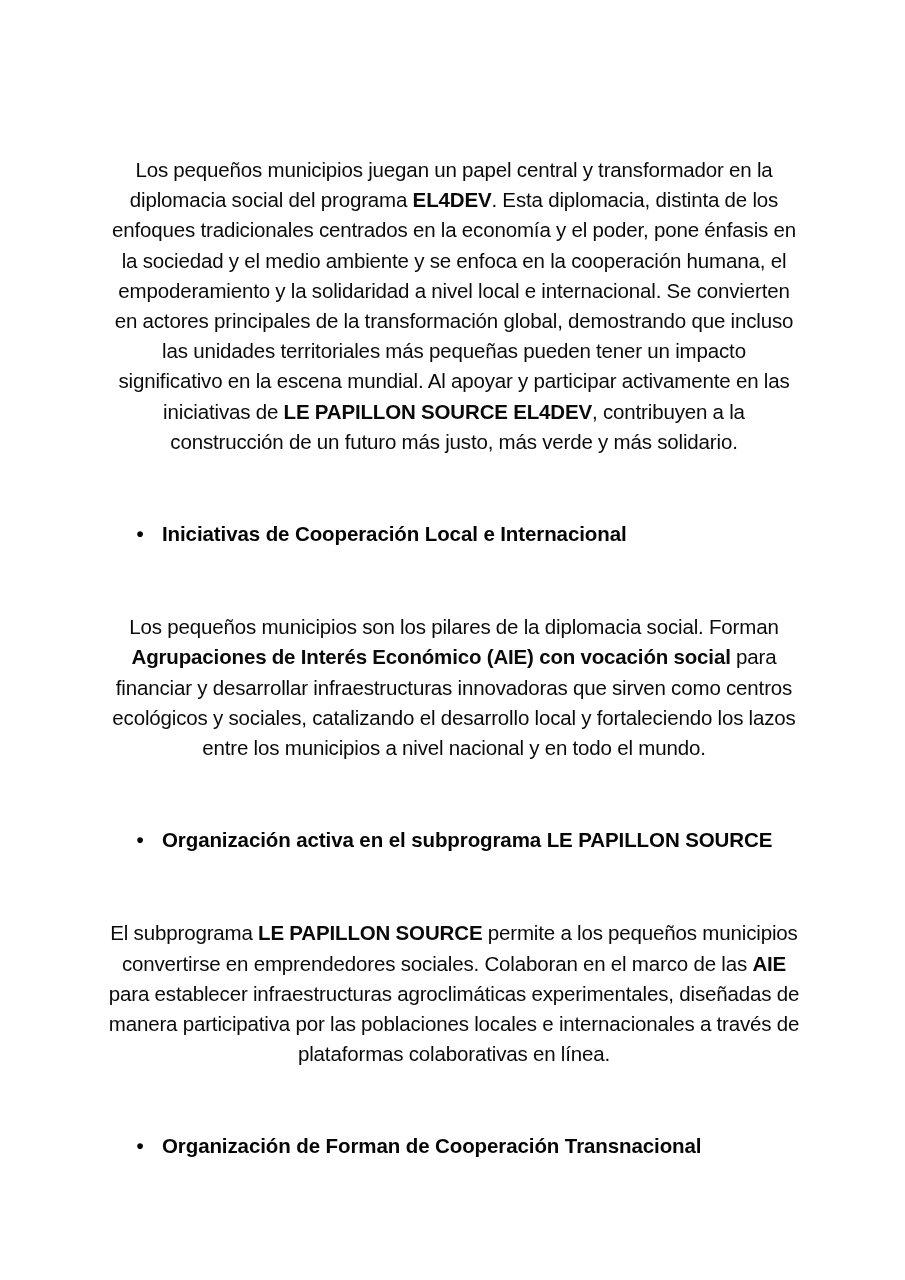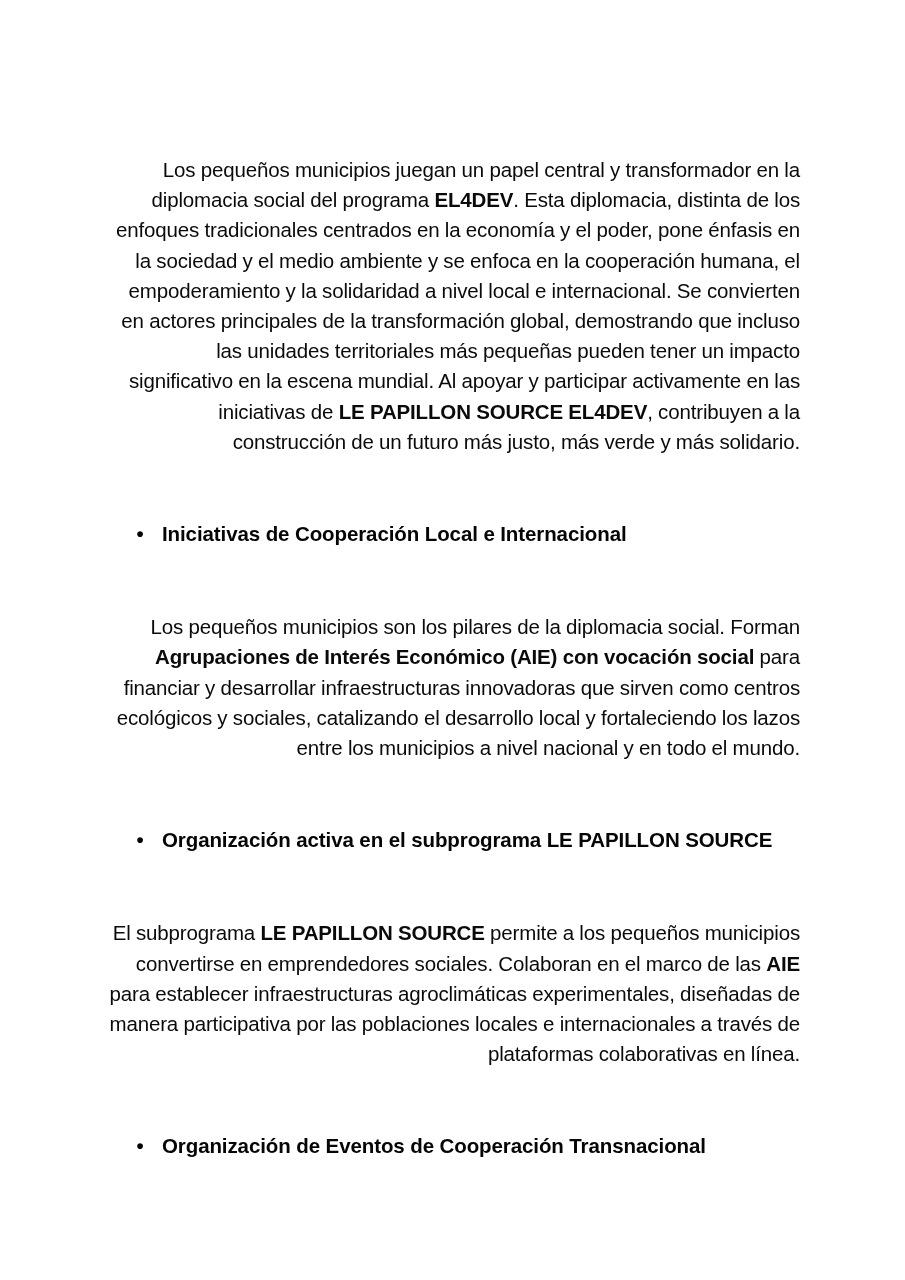--- a/index.html
+++ b/index.html
@@ -25,21 +25,21 @@
     left: 108px;
     top: 155px;
     width: 692px;
   }
 
   p.body-par {
     margin: 0;
     font-size: 20.5px;
     line-height: 30.2px;
     letter-spacing: -0.15px;
-    text-align: right;
+    text-align: center;
     word-spacing: -0.2px;
     color: #0a0a0a;
   }
 
   p.body-par b,
   p.body-par strong {
     font-weight: bold;
   }
 
   .gap-after-par {
@@ -114,18 +114,18 @@
 
     <div class="gap-after-bullet"></div>
 
     <p class="body-par"><span>El subprograma </span><b>LE PAPILLON SOURCE</b><span> permite a los pequeños municipios convertirse en emprendedores sociales. Colaboran en el marco de las </span><b>AIE</b><span> para establecer infraestructuras agroclimáticas experimentales, diseñadas de manera participativa por las poblaciones locales e internacionales a través de plataformas colaborativas en línea.</span></p>
 
     <div class="gap-after-par"></div>
 
     <ul class="bullet-list">
       <li class="bullet-item">
         <span class="bullet-dot">•</span>
-        <span class="bullet-label">Organización de Eventos de Cooperación Transnacional</span>
+        <span class="bullet-label">Organización de Forman de Cooperación Transnacional</span>
       </li>
     </ul>
 
   </div>
 </div>
 
 </body></html>

